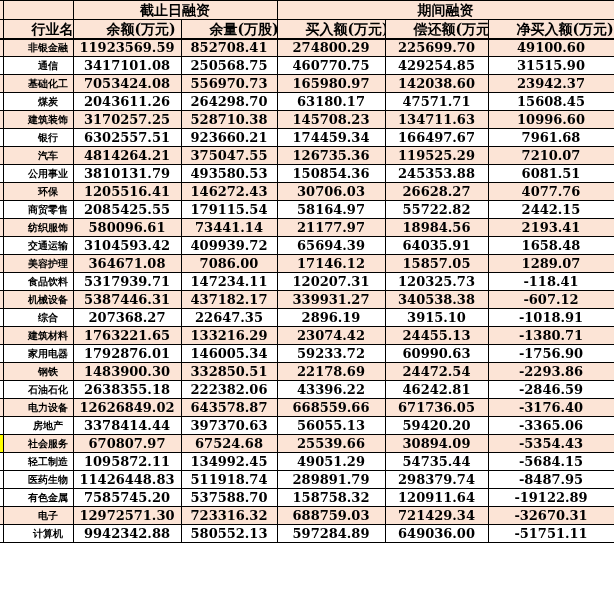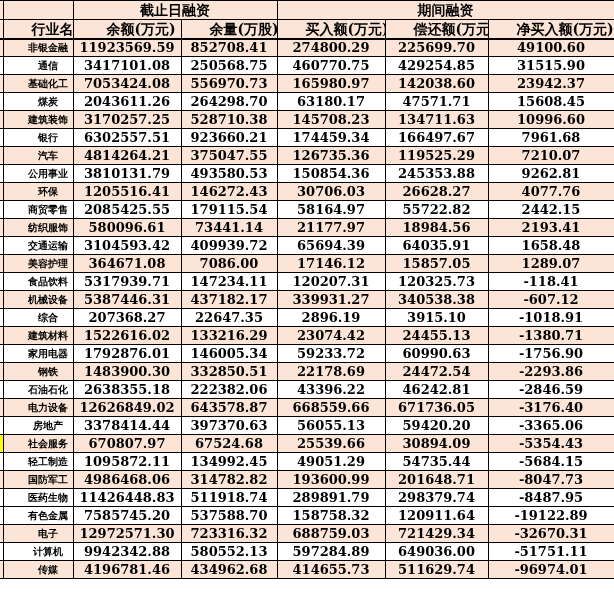--- a/index.html
+++ b/index.html
@@ -137,21 +137,21 @@
         <td>119525.29</td>
         <td>7210.07</td>
       </tr>
       <tr class="plain">
         <td class="strip"></td>
         <td class="ind">公用事业</td>
         <td>3810131.79</td>
         <td>493580.53</td>
         <td>150854.36</td>
         <td>245353.88</td>
-        <td>9262.81</td>
+        <td>6081.51</td>
       </tr>
       <tr class="band">
         <td class="strip"></td>
         <td class="ind">环保</td>
         <td>1205516.41</td>
         <td>146272.43</td>
         <td>30706.03</td>
         <td>26628.27</td>
         <td>4077.76</td>
       </tr>
@@ -214,21 +214,21 @@
         <td class="ind">综合</td>
         <td>207368.27</td>
         <td>22647.35</td>
         <td>2896.19</td>
         <td>3915.10</td>
         <td>-1018.91</td>
       </tr>
       <tr class="band">
         <td class="strip"></td>
         <td class="ind">建筑材料</td>
-        <td>1522616.02</td>
+        <td>1763221.65</td>
         <td>133216.29</td>
         <td>23074.42</td>
         <td>24455.13</td>
         <td>-1380.71</td>
       </tr>
       <tr class="plain">
         <td class="strip"></td>
         <td class="ind">家用电器</td>
         <td>1792876.01</td>
         <td>146005.34</td>
@@ -283,29 +283,20 @@
       </tr>
       <tr class="plain">
         <td class="strip"></td>
         <td class="ind">轻工制造</td>
         <td>1095872.11</td>
         <td>134992.45</td>
         <td>49051.29</td>
         <td>54735.44</td>
         <td>-5684.15</td>
       </tr>
-      <tr class="band">
-        <td class="strip"></td>
-        <td class="ind">国防军工</td>
-        <td>4986468.06</td>
-        <td>314782.82</td>
-        <td>193600.99</td>
-        <td>201648.71</td>
-        <td>-8047.73</td>
-      </tr>
       <tr class="plain">
         <td class="strip"></td>
         <td class="ind">医药生物</td>
         <td>11426448.83</td>
         <td>511918.74</td>
         <td>289891.79</td>
         <td>298379.74</td>
         <td>-8487.95</td>
       </tr>
       <tr class="plain">
@@ -328,23 +319,14 @@
       </tr>
       <tr class="plain">
         <td class="strip"></td>
         <td class="ind">计算机</td>
         <td>9942342.88</td>
         <td>580552.13</td>
         <td>597284.89</td>
         <td>649036.00</td>
         <td>-51751.11</td>
       </tr>
-      <tr class="band">
-        <td class="strip"></td>
-        <td class="ind">传媒</td>
-        <td>4196781.46</td>
-        <td>434962.68</td>
-        <td>414655.73</td>
-        <td>511629.74</td>
-        <td>-96974.01</td>
-      </tr>
     </tbody>
 </table>
 
 </body></html>

